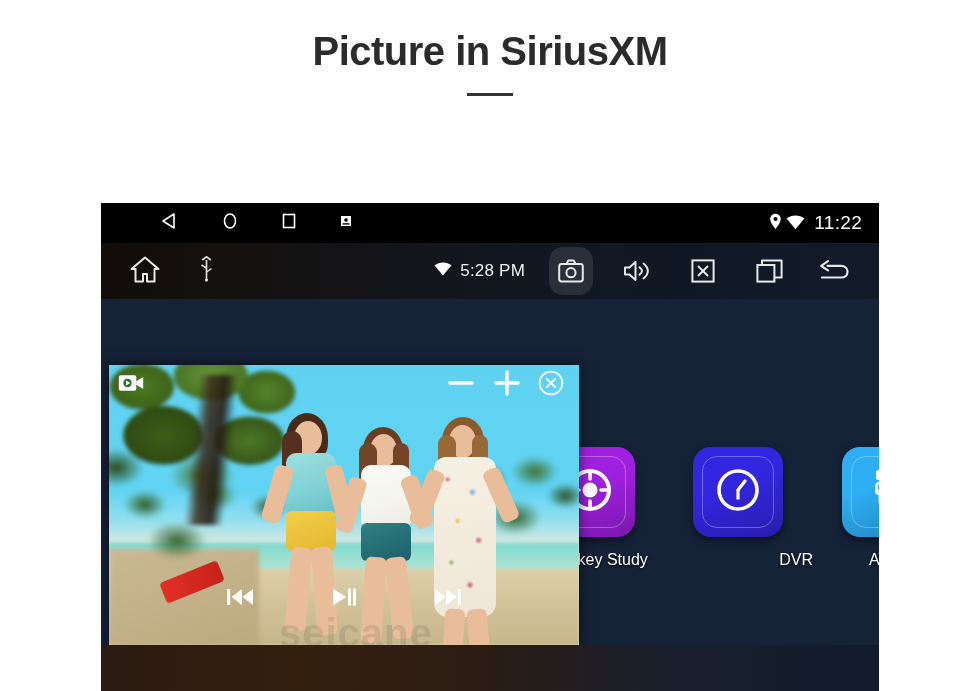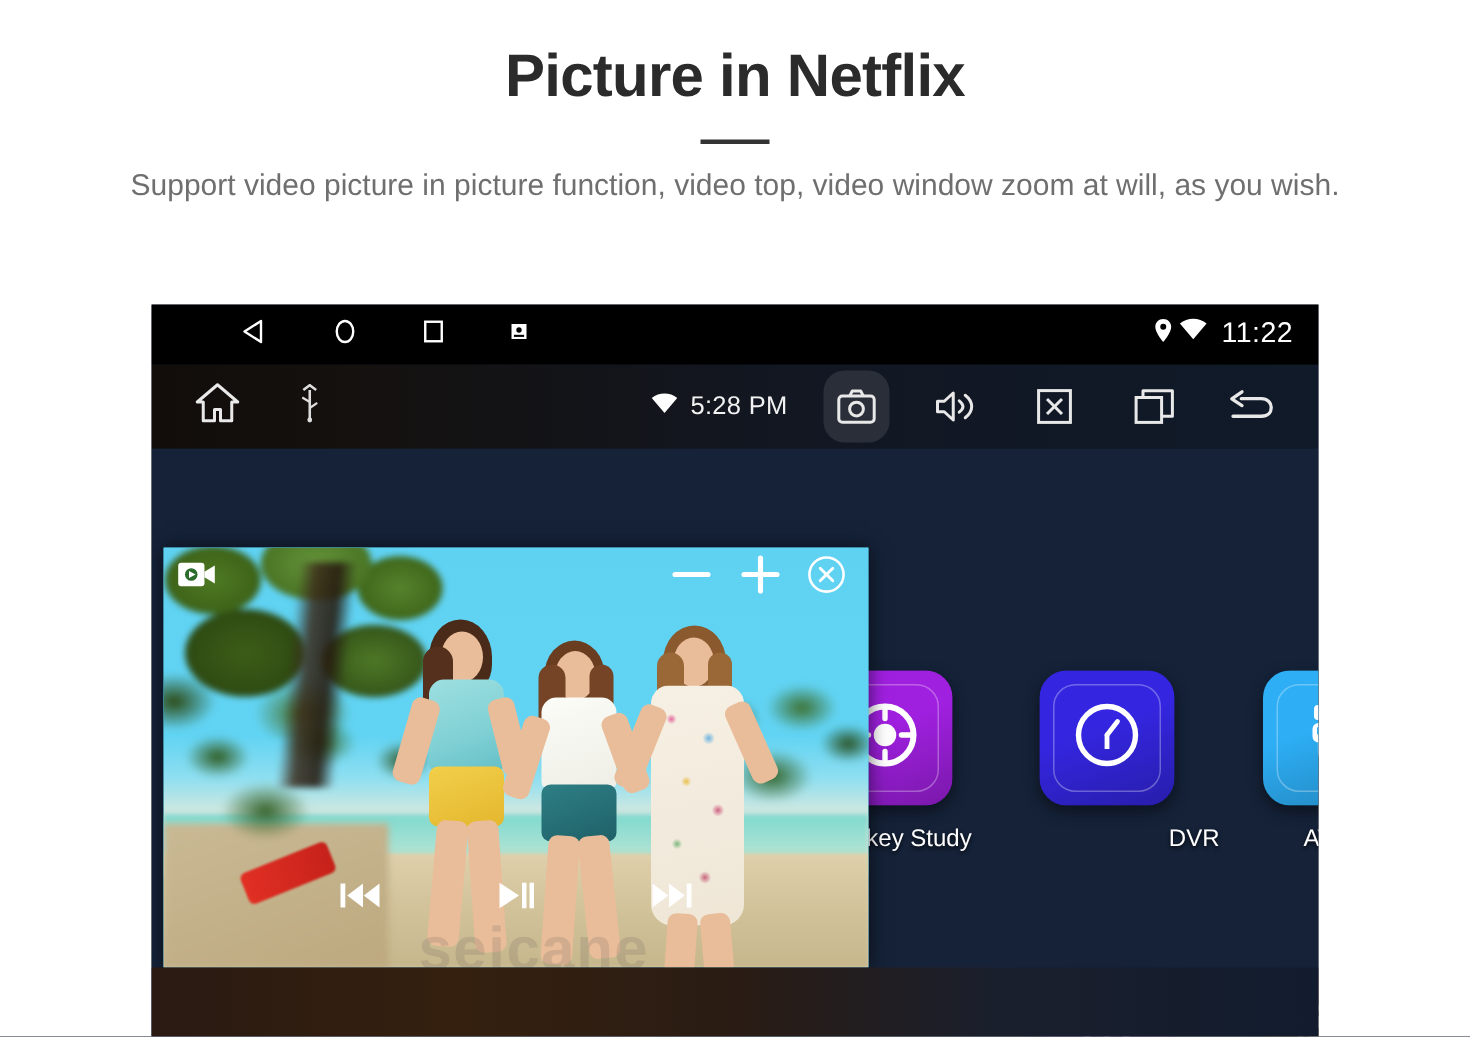--- a/index.html
+++ b/index.html
@@ -71,21 +71,21 @@
   .sb-nav {
     display: flex;
     align-items: center;
     gap: 42px;
     margin-left: 60px;
   }
   .sb-right {
     margin-left: auto;
     margin-right: 17px;
     display: flex;
-    align-items: flex-start;
+    align-items: flex-end;
     gap: 4px;
   }
   .sb-time {
     color: #ffffff;
     font-size: 19px;
     font-weight: normal;
     letter-spacing: 0.3px;
     margin-left: 5px;
   }
 
@@ -344,23 +344,22 @@
     width: 778px;
     height: 46px;
     background: linear-gradient(to right, #2a1a12 0%, #35200f 26%, #2a1c14 50%, #1a1f2c 72%, #121c2e 100%);
     z-index: 35;
   }
 </style>
 </head>
 <body>
 
 <div class="page-header">
-  <h1 class="page-title">Picture in Netflix</h1>
+  <h1 class="page-title">Picture in SiriusXM</h1>
   <div class="title-divider"></div>
-  <p class="page-subtitle">Support video picture in picture function, video top, video window zoom at will, as you wish.</p>
 </div>
 
 <div class="device">
 
   <div class="homescreen" id="homescreen">
       <div class="app-tile" style="left: 145px; top: 148px; background: linear-gradient(160deg, rgb(29, 185, 19) 0%, rgb(29, 185, 19) 42%, rgba(0, 0, 0, 0.24) 100%), rgb(29, 185, 19); box-shadow: rgba(0, 0, 0, 0.45) 0px 4px 10px;">
         <div class="inner-ring">
           <span><svg width="44" height="44" viewBox="0 0 44 44">
               <path d="M13 4h7l11 36h-7z" fill="#fff"></path>
               <rect x="13" y="4" width="5.6" height="36" fill="#fff"></rect>

